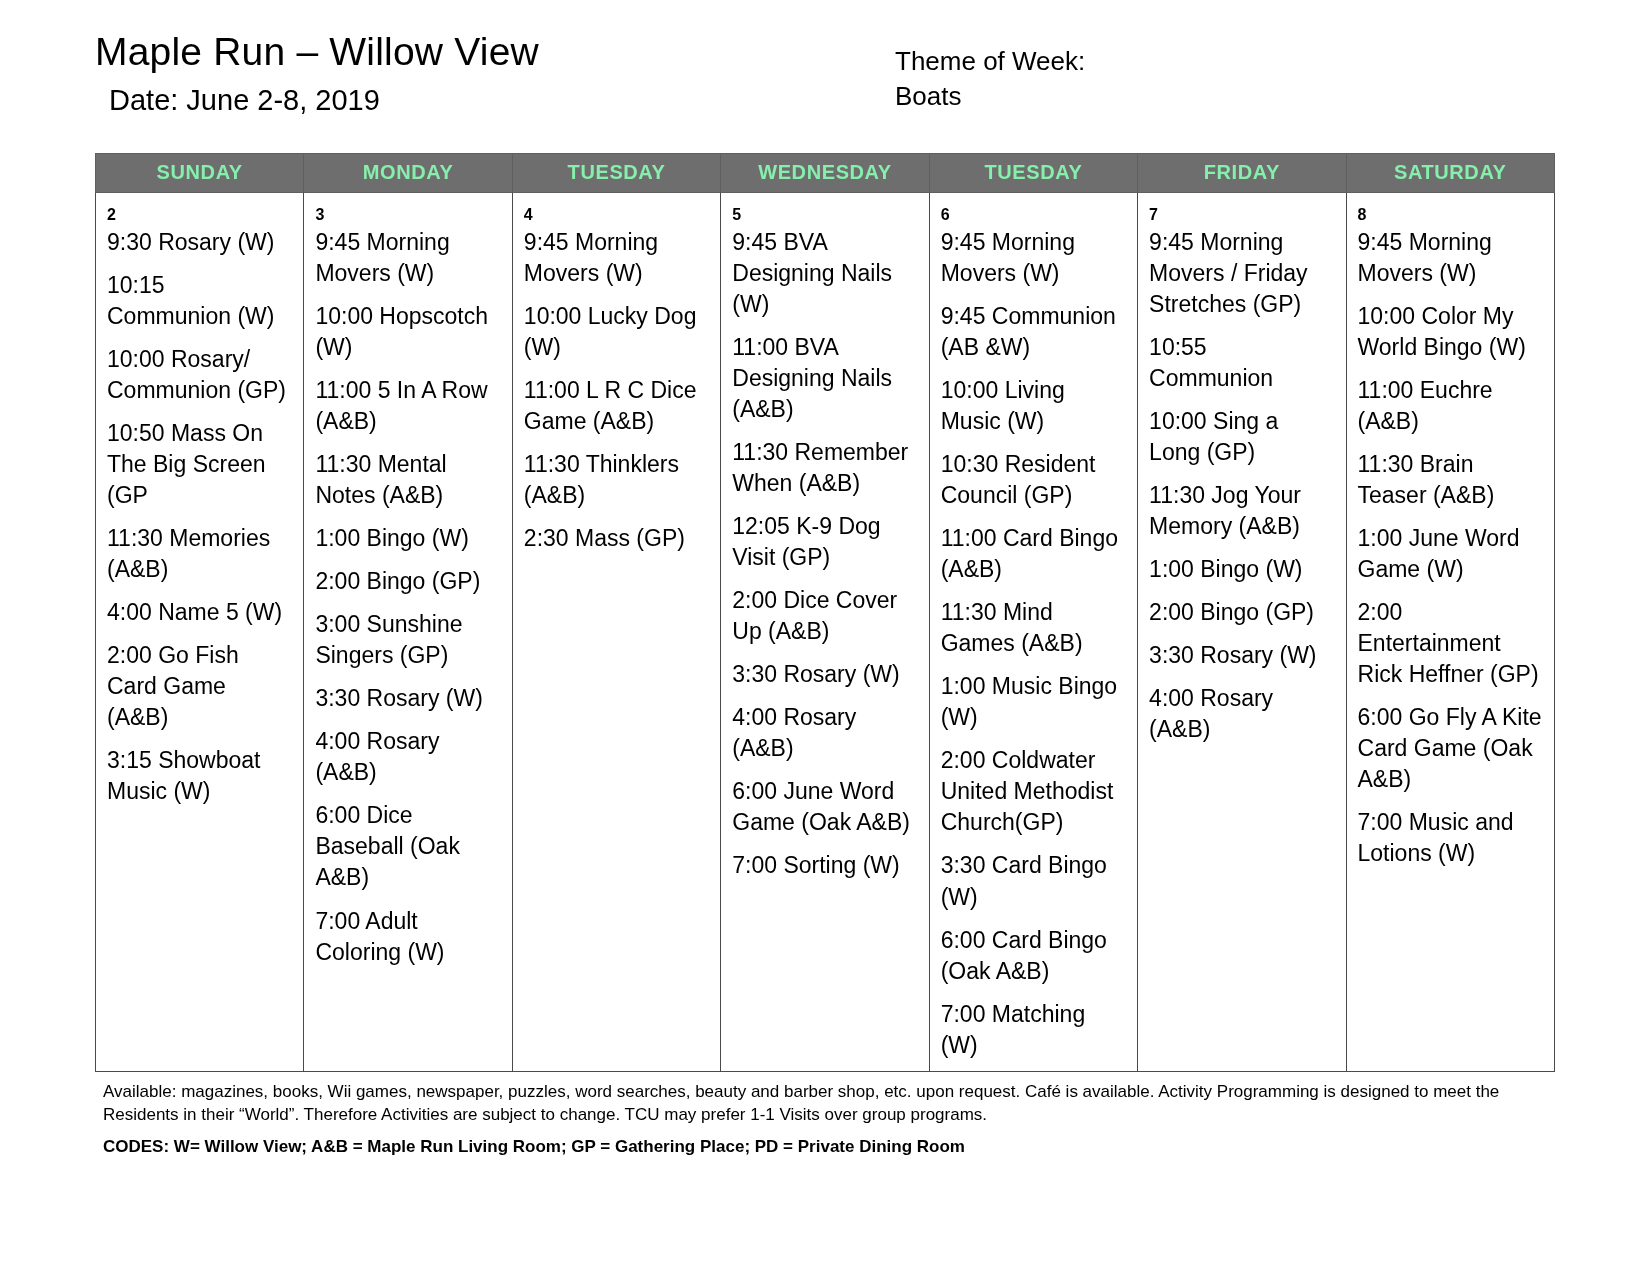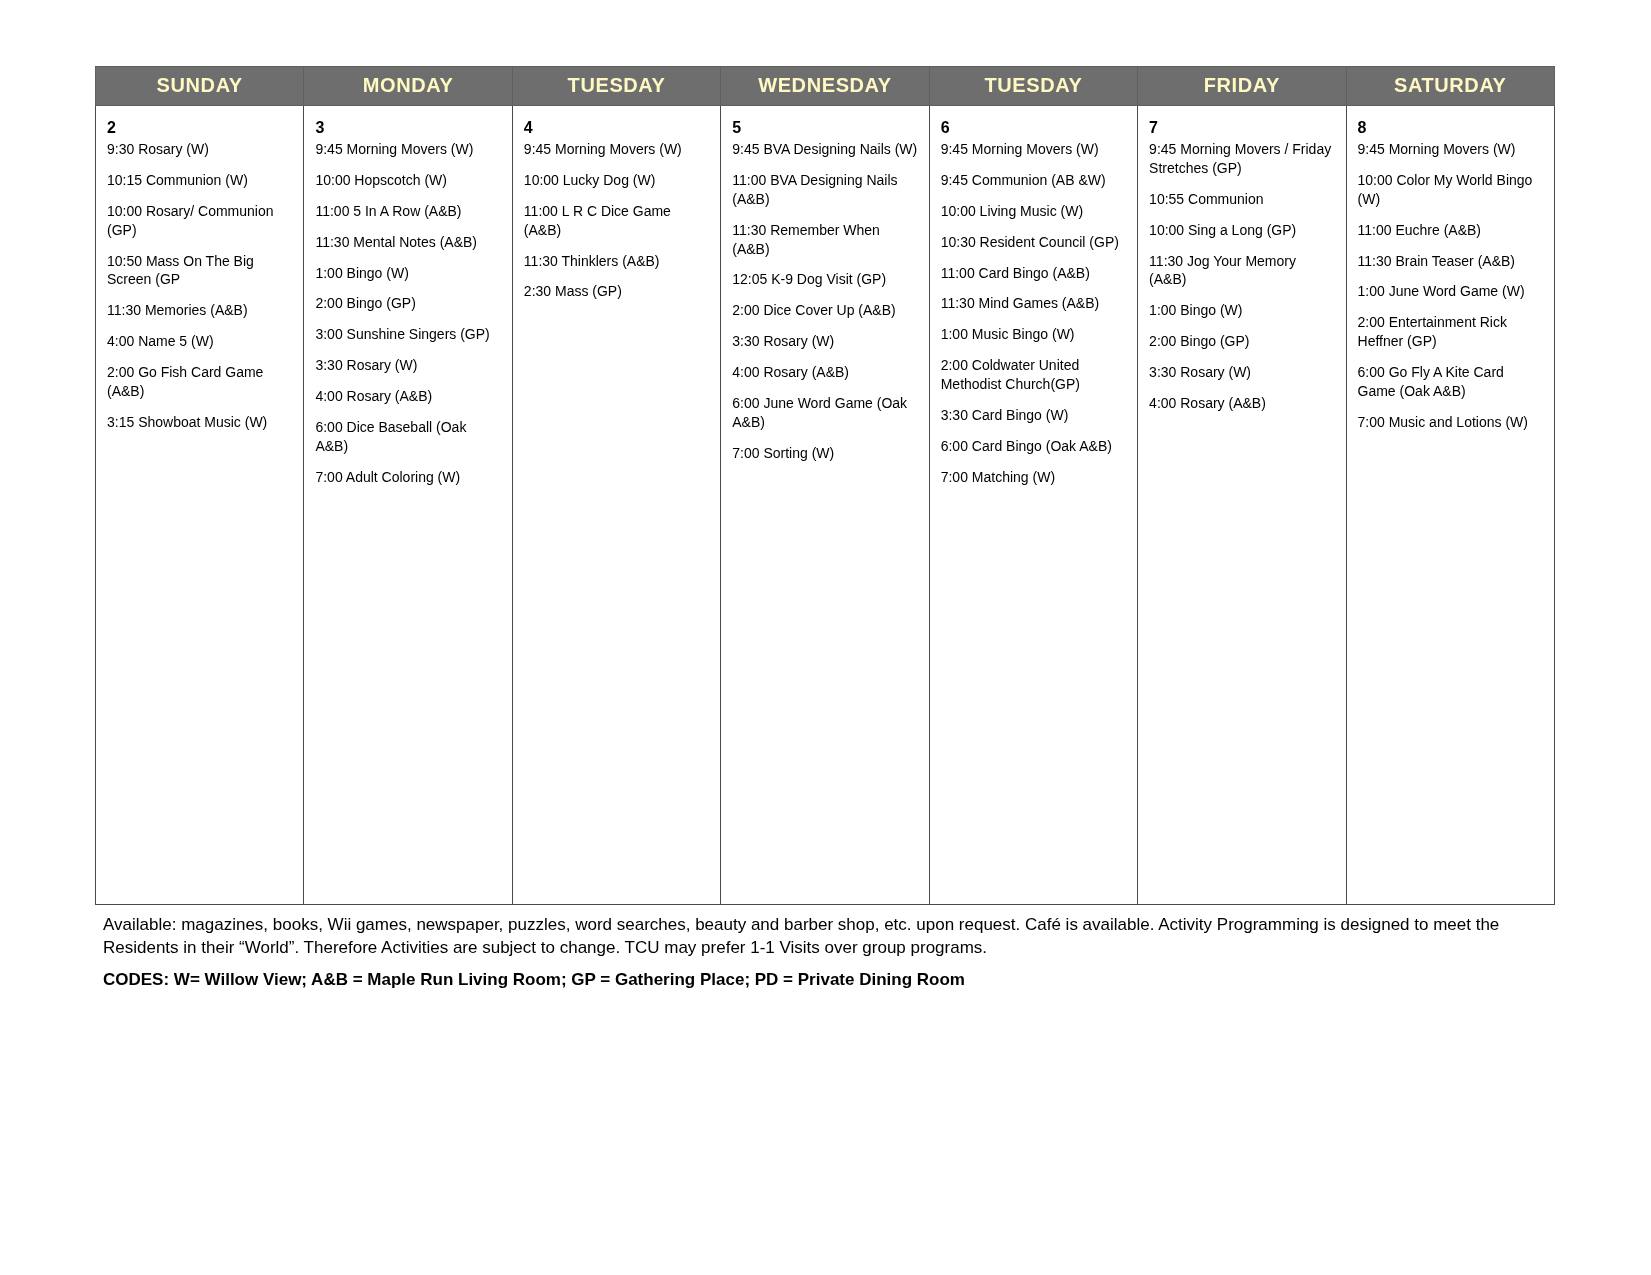--- a/index.html
+++ b/index.html
@@ -48,41 +48,41 @@
   .cal-wrap {
     margin-top: 36px;
   }
   table.calendar {
     border-collapse: collapse;
     width: 1460px;
     table-layout: fixed;
   }
   table.calendar th {
     background: #6e6e6e;
-    color: #fef9c3;
+    color: #86efac;
     font-size: 20px;
     font-weight: bold;
     letter-spacing: 0.6px;
     text-align: center;
     padding: 7px 0 8px 0;
     border: 1px solid #5f5f5f;
   }
   table.calendar td {
     border: 1px solid #4a4a4a;
     vertical-align: top;
     padding: 13px 11px 10px 11px;
     height: 775px;
   }
   .daynum {
     font-size: 16px;
     font-weight: bold;
     margin-bottom: 3px;
   }
   .evt {
-    font-size: 14px;
+    font-size: 23px;
     line-height: 1.35;
     margin-bottom: 12px;
     word-wrap: break-word;
   }
   .evt:last-child { margin-bottom: 0; }
   .footer {
     width: 1460px;
     margin-top: 8px;
     font-size: 17px;
     line-height: 1.38;
@@ -92,20 +92,30 @@
     font-weight: bold;
     padding-left: 8px;
     margin-top: 8px;
   }
 </style>
 </head>
 <body>
 
 <div class="page">
 
+  <div class="header">
+    <div class="header-left">
+      <div class="facility-title">Maple Run – Willow View</div>
+      <div class="date-line">Date: June 2-8, 2019</div>
+    </div>
+    <div class="header-right">
+      <div>Theme of Week:</div>
+      <div>Boats</div>
+    </div>
+  </div>
 
   <div class="cal-wrap">
     <table class="calendar">
       <thead>
         <tr>
           <th>SUNDAY</th>
           <th>MONDAY</th>
           <th>TUESDAY</th>
           <th>WEDNESDAY</th>
           <th>TUESDAY</th>

